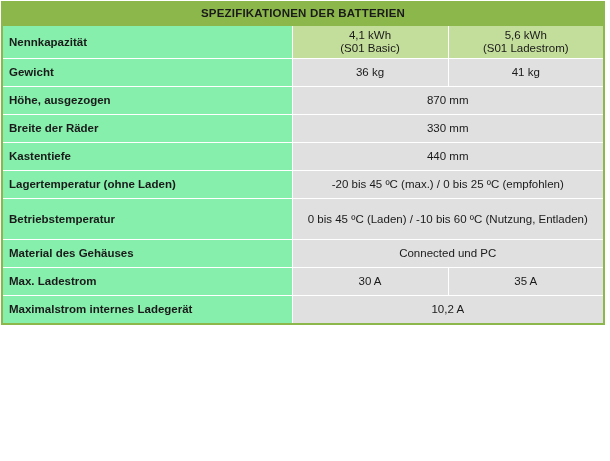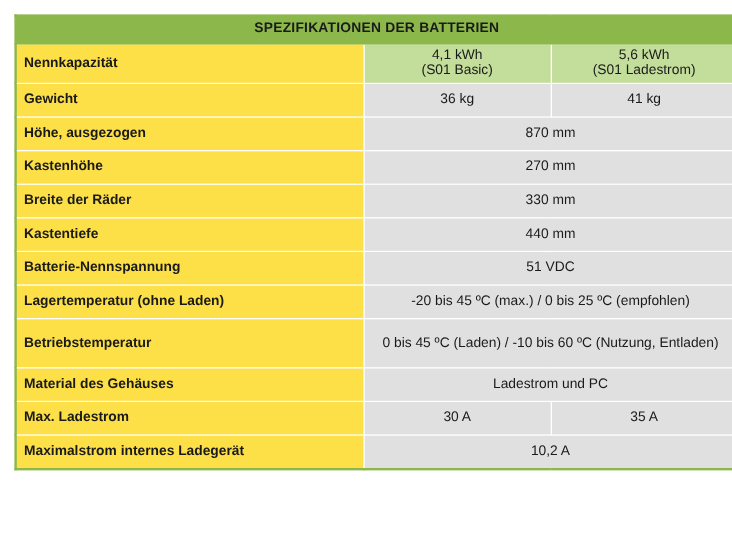--- a/index.html
+++ b/index.html
@@ -10,21 +10,21 @@
   body {
     width: 610px;
     height: 461px;
     font-family: "Liberation Sans", sans-serif;
     overflow: hidden;
   }
   .spec-wrap {
     width: 610px;
     height: 461px;
     box-sizing: border-box;
-    padding: 12px;
+    padding: 1px;
     background: #ffffff;
   }
   table.spec {
     border-collapse: collapse;
     width: 602px;
     table-layout: fixed;
     border: 2px solid #8cb84b;
   }
   table.spec td {
     border: 1px solid #ffffff;
@@ -39,21 +39,21 @@
     color: #15290a;
     font-weight: bold;
     text-align: center;
     font-size: 12.5px;
     letter-spacing: .2px;
     height: 18px;
     padding: 2px 4px !important;
     border: 1px solid #8cb84b !important;
   }
   .label {
-    background: #fde047;
+    background: #86efac;
     font-weight: bold;
     text-align: left;
     width: 290px;
     height: 21px;
   }
   .head-cell {
     background: #c3dd9a;
     font-weight: normal;
     text-align: center;
     line-height: 1.3;
@@ -100,53 +100,45 @@
         <td class="label">Gewicht</td>
         <td class="val">36 kg</td>
         <td class="val">41 kg</td>
       </tr>
 
       <tr>
         <td class="label">Höhe, ausgezogen</td>
         <td class="val" colspan="2">870 mm</td>
       </tr>
 
-      <tr>
-        <td class="label">Kastenhöhe</td>
-        <td class="val" colspan="2">270 mm</td>
-      </tr>
 
       <tr>
         <td class="label">Breite der Räder</td>
         <td class="val" colspan="2">330 mm</td>
       </tr>
 
       <tr>
         <td class="label">Kastentiefe</td>
         <td class="val" colspan="2">440 mm</td>
       </tr>
 
-      <tr>
-        <td class="label">Batterie-Nennspannung</td>
-        <td class="val" colspan="2">51 VDC</td>
-      </tr>
 
       <tr>
         <td class="label">Lagertemperatur (ohne Laden)</td>
         <td class="val" colspan="2">-20 bis 45 ºC (max.) / 0 bis 25 ºC (empfohlen)</td>
       </tr>
 
       <tr>
         <td class="label tall">Betriebstemperatur</td>
         <td class="val tall" colspan="2">0 bis 45 ºC (Laden) / -10 bis 60 ºC (Nutzung, Entladen)</td>
       </tr>
 
       <tr>
         <td class="label">Material des Gehäuses</td>
-        <td class="val" colspan="2">Ladestrom und PC</td>
+        <td class="val" colspan="2">Connected und PC</td>
       </tr>
 
       <tr>
         <td class="label">Max. Ladestrom</td>
         <td class="val">30 A</td>
         <td class="val">35 A</td>
       </tr>
 
 
 

